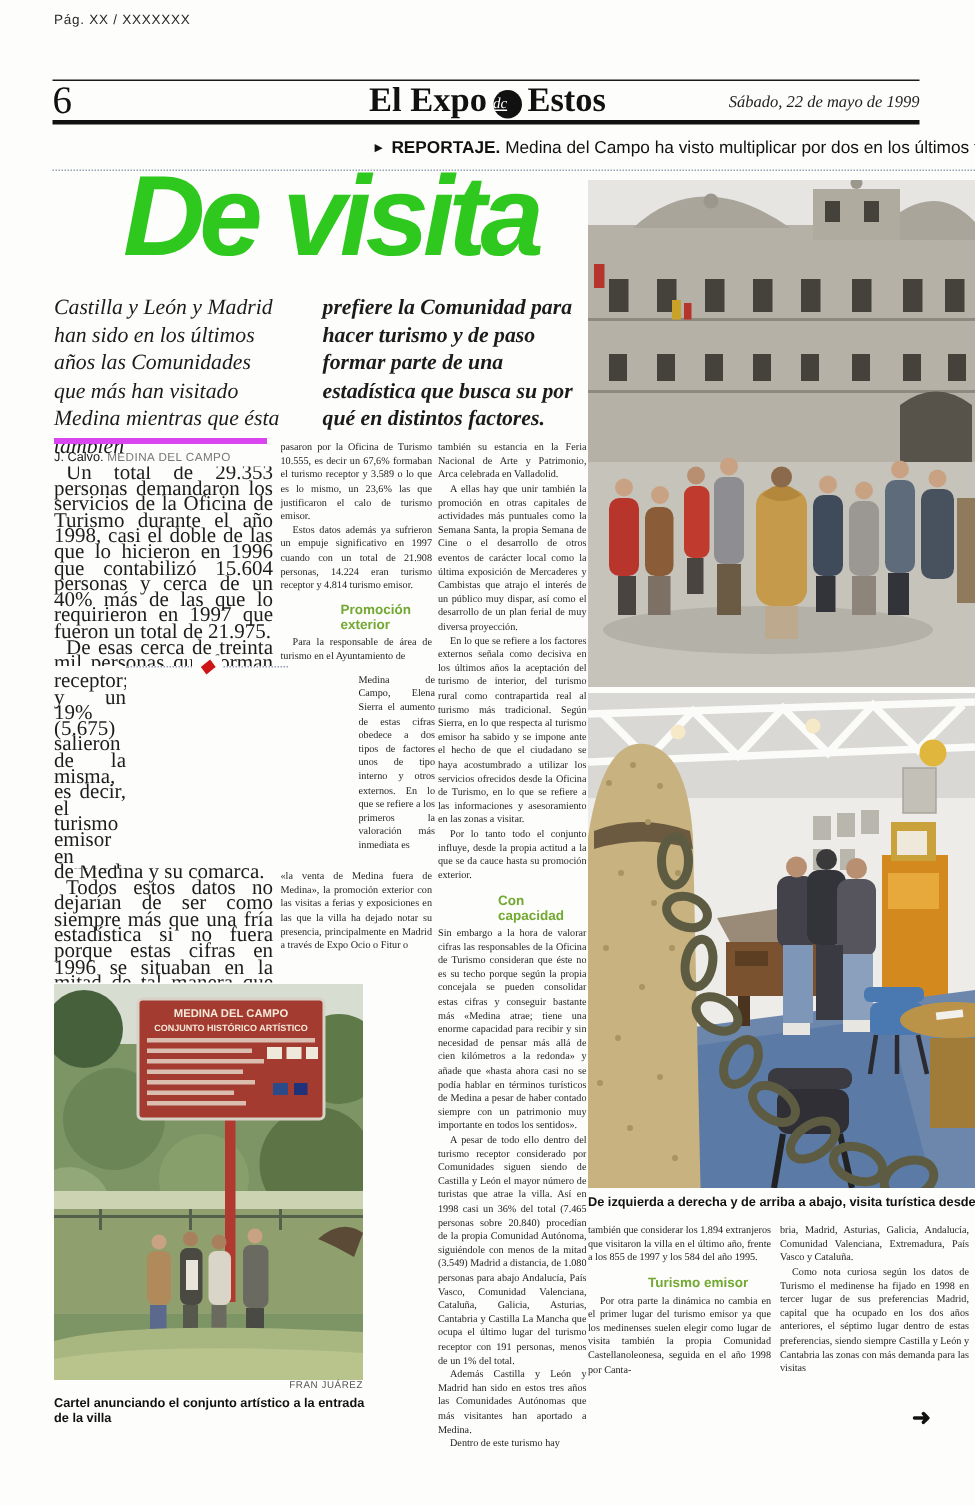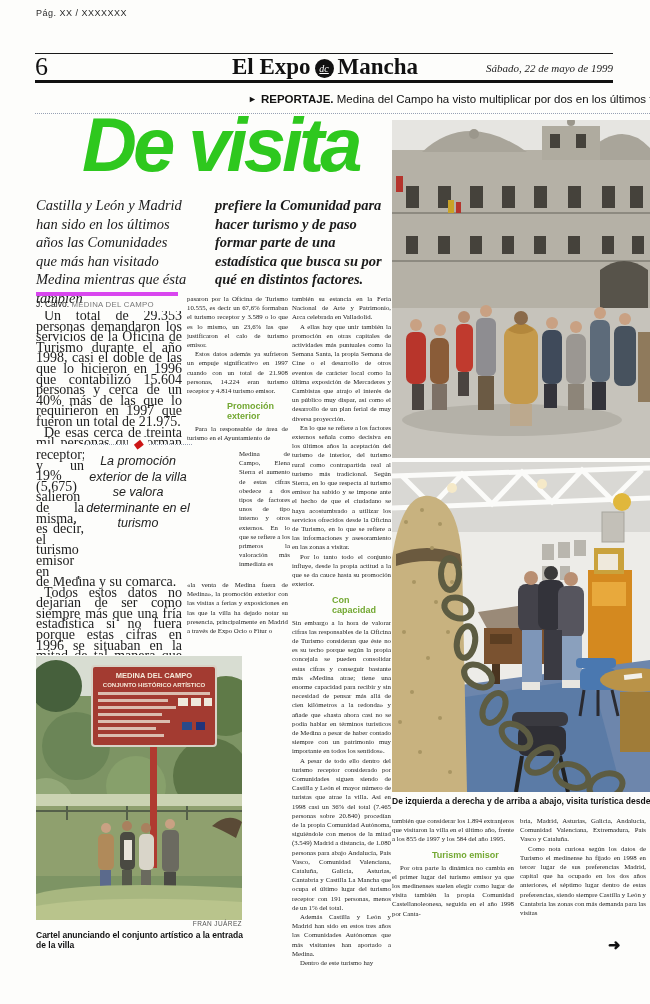--- a/index.html
+++ b/index.html
@@ -5,21 +5,21 @@
   html,body{margin:0;padding:0;}
   body{width:650px;height:1004px;background:#fdfdfb;position:relative;overflow:hidden;
        font-family:"Liberation Serif",serif;color:#1c1c1c;}
   .abs{position:absolute;}
   
   .folio{left:36px;top:8px;font:9px "Liberation Sans",sans-serif;color:#2a2a2a;letter-spacing:.5px;}
   .rule-top{left:35px;top:53px;width:578px;height:1px;background:#1a1a1a;}
   .pagenum{left:35px;top:54px;font:400 26px/26px "Liberation Serif",serif;color:#111;}
   .masthead{left:180px;top:55px;width:290px;text-align:center;font:bold 23px/24px "Liberation Serif",serif;color:#111;}
   .mast-logo{display:inline-block;width:19px;height:19px;border-radius:50%;background:#111;color:#fff;
-             font:italic 10px/19px "Liberation Serif",serif;text-align:center;vertical-align:2px;margin:0 4px;text-decoration:underline;}
+             font:italic 10px/19px "Liberation Serif",serif;text-align:left;vertical-align:2px;margin:0 4px;text-decoration:underline;}
   .edition-date{left:440px;top:62px;width:173px;text-align:right;font:italic 11px "Liberation Serif",serif;color:#222;}
   .rule-thick{left:35px;top:80px;width:578px;height:3px;background:#111;}
   .kicker{left:248px;top:93px;width:402px;white-space:nowrap;overflow:hidden;
           font:11.5px "Liberation Sans",sans-serif;color:#111;}
   .kicker b{font-weight:bold;}
   .kicker .arr{font-size:9px;vertical-align:1px;margin-right:4px;}
   .kicker-rule{left:35px;top:113px;width:615px;border-top:1px dotted #97a1b4;}
   
   .headline{left:82px;top:106px;font:italic 900 76px/78px "Liberation Sans",sans-serif;
             color:#2ec81e;letter-spacing:-4px;}
@@ -62,21 +62,21 @@
           font:6.5px "Liberation Sans",sans-serif;color:#555;letter-spacing:.4px;}
   .cont-arrow{left:608px;top:936px;font:bold 15px "Liberation Sans",sans-serif;color:#111;}
 </style>
 </head>
 <body>
 
 <div class="abs folio">Pág. XX / XXXXXXX</div>
 <div class="abs rule-top"></div>
 <div class="abs pagenum">6</div>
 <div class="abs masthead">
-  <span>El Expo</span><span class="mast-logo">dc</span><span>Mancha</span>
+  <span>El Expo</span><span class="mast-logo">dc</span><span>Estos</span>
 </div>
 <div class="abs edition-date">Sábado, 22 de mayo de 1999</div>
 <div class="abs rule-thick"></div>
 
 <div class="abs kicker">
   <span class="arr">►</span><b>REPORTAJE.</b><span> Medina del Campo ha visto multiplicar por dos en los últimos tres a</span>
 </div>
 <div class="abs kicker-rule"></div>
 
 <div class="abs headline">De visita</div>
@@ -163,21 +163,20 @@
 <div class="abs bodytxt c-lead col1b">
   <p class="noind">receptor; y un 19% (5.675) salieron de la misma, es decir, el turismo emisor en demanda de otros parajes. El 10% restante obedece a consultas realizadas sobre la villa des-</p>
 </div>
 <div class="abs bodytxt c-lead col1c">
   <p class="noind">de Medina y su comarca.</p>
   <p>Todos estos datos no dejarían de ser como siempre más que una fría estadística si no fuera porque estas cifras en 1996 se situaban en la mitad de tal manera que en aquel año de las 15.604 personas que</p>
 </div>
 
 <div class="abs pullquote">
   <span class="pq-diamond">◆</span>
-  <span>La promoción exterior de la villa se valora determinante en el turismo</span>
 </div>
 
 <div class="abs bodytxt c-small col2a">
   <p class="noind">pasaron por la Oficina de Turismo 10.555, es decir un 67,6% formaban el turismo receptor y 3.589 o lo que es lo mismo, un 23,6% las que justificaron el calo de turismo emisor.</p>
   <p>Estos datos además ya sufrieron un empuje significativo en 1997 cuando con un total de 21.908 personas, 14.224 eran turismo receptor y 4.814 turismo emisor.</p>
   <h3 class="sec-head">Promoción exterior</h3>
   <p>Para la responsable de área de turismo en el Ayuntamiento de</p>
 </div>
 <div class="abs bodytxt c-small col2b">
   <p class="noind">Medina de Campo, Elena Sierra el aumento de estas cifras obedece a dos tipos de factores unos de tipo interno y otros externos. En lo que se refiere a los primeros la valoración más inmediata es</p>

